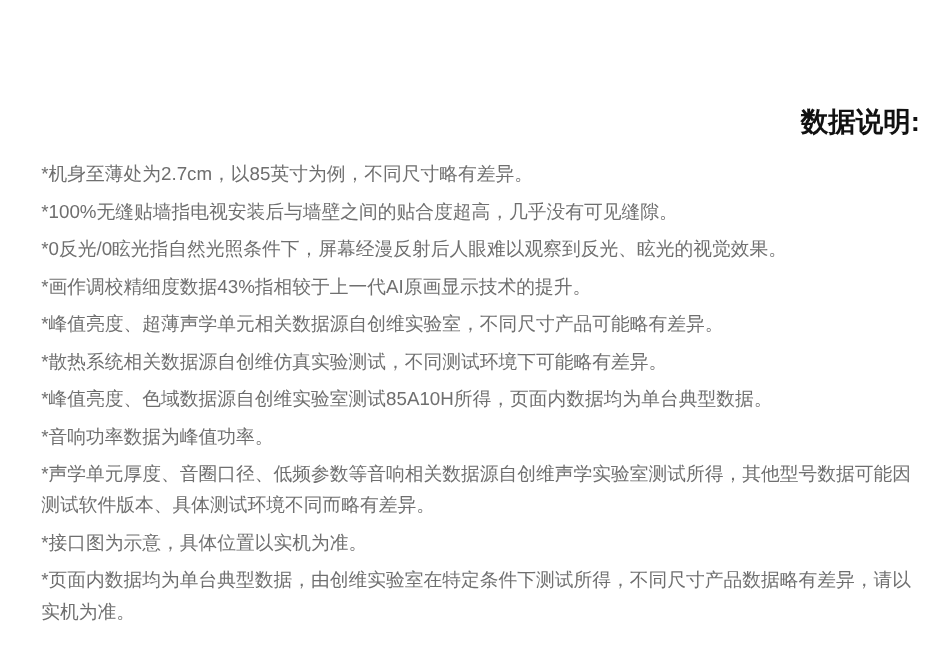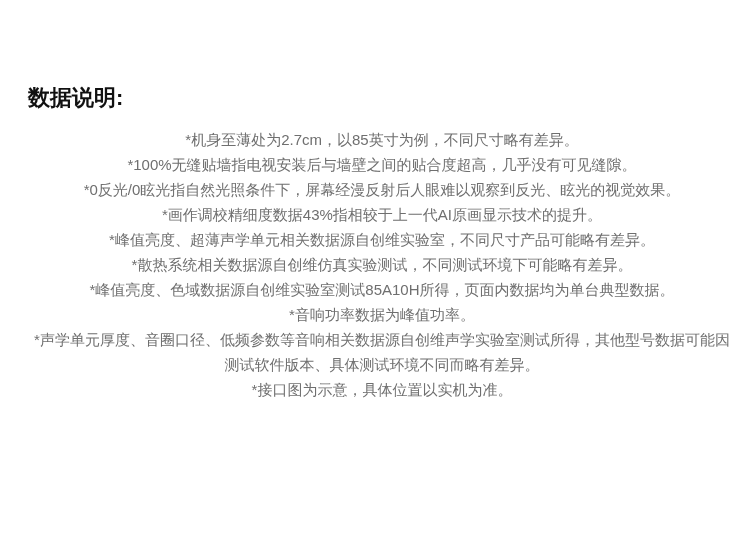--- a/index.html
+++ b/index.html
@@ -20,46 +20,48 @@
     height: 533px;
     padding: 84px 14px 0 28px;
     background: #ffffff;
   }
   .page-title {
     margin: 0;
     font-size: 22px;
     line-height: 28px;
     font-weight: 700;
     color: #111111;
+    text-align: right;
   }
   .notes {
     margin-top: 15px;
     width: 708px;
   }
   .notes p {
-    margin: 0;
+    margin: 5px;
     font-size: 15px;
     line-height: 25px;
     font-weight: 400;
     color: #6f6f6f;
     overflow-wrap: break-word;
     word-break: normal;
-    text-align: center;
+    text-align: left;
   }
 </style>
 </head>
 <body>
 
 <div class="page">
   <h1 class="page-title">数据说明:</h1>
   <div class="notes">
     <p>*机身至薄处为2.7cm，以85英寸为例，不同尺寸略有差异。</p>
     <p>*100%无缝贴墙指电视安装后与墙壁之间的贴合度超高，几乎没有可见缝隙。</p>
     <p>*0反光/0眩光指自然光照条件下，屏幕经漫反射后人眼难以观察到反光、眩光的视觉效果。</p>
     <p>*画作调校精细度数据43%指相较于上一代AI原画显示技术的提升。</p>
     <p>*峰值亮度、超薄声学单元相关数据源自创维实验室，不同尺寸产品可能略有差异。</p>
     <p>*散热系统相关数据源自创维仿真实验测试，不同测试环境下可能略有差异。</p>
     <p>*峰值亮度、色域数据源自创维实验室测试85A10H所得，页面内数据均为单台典型数据。</p>
     <p>*音响功率数据为峰值功率。</p>
     <p>*声学单元厚度、音圈口径、低频参数等音响相关数据源自创维声学实验室测试所得，其他型号数据可能因测试软件版本、具体测试环境不同而略有差异。</p>
     <p>*接口图为示意，具体位置以实机为准。</p>
+    <p>*页面内数据均为单台典型数据，由创维实验室在特定条件下测试所得，不同尺寸产品数据略有差异，请以实机为准。</p>
   </div>
 </div>
 
 </body></html>

